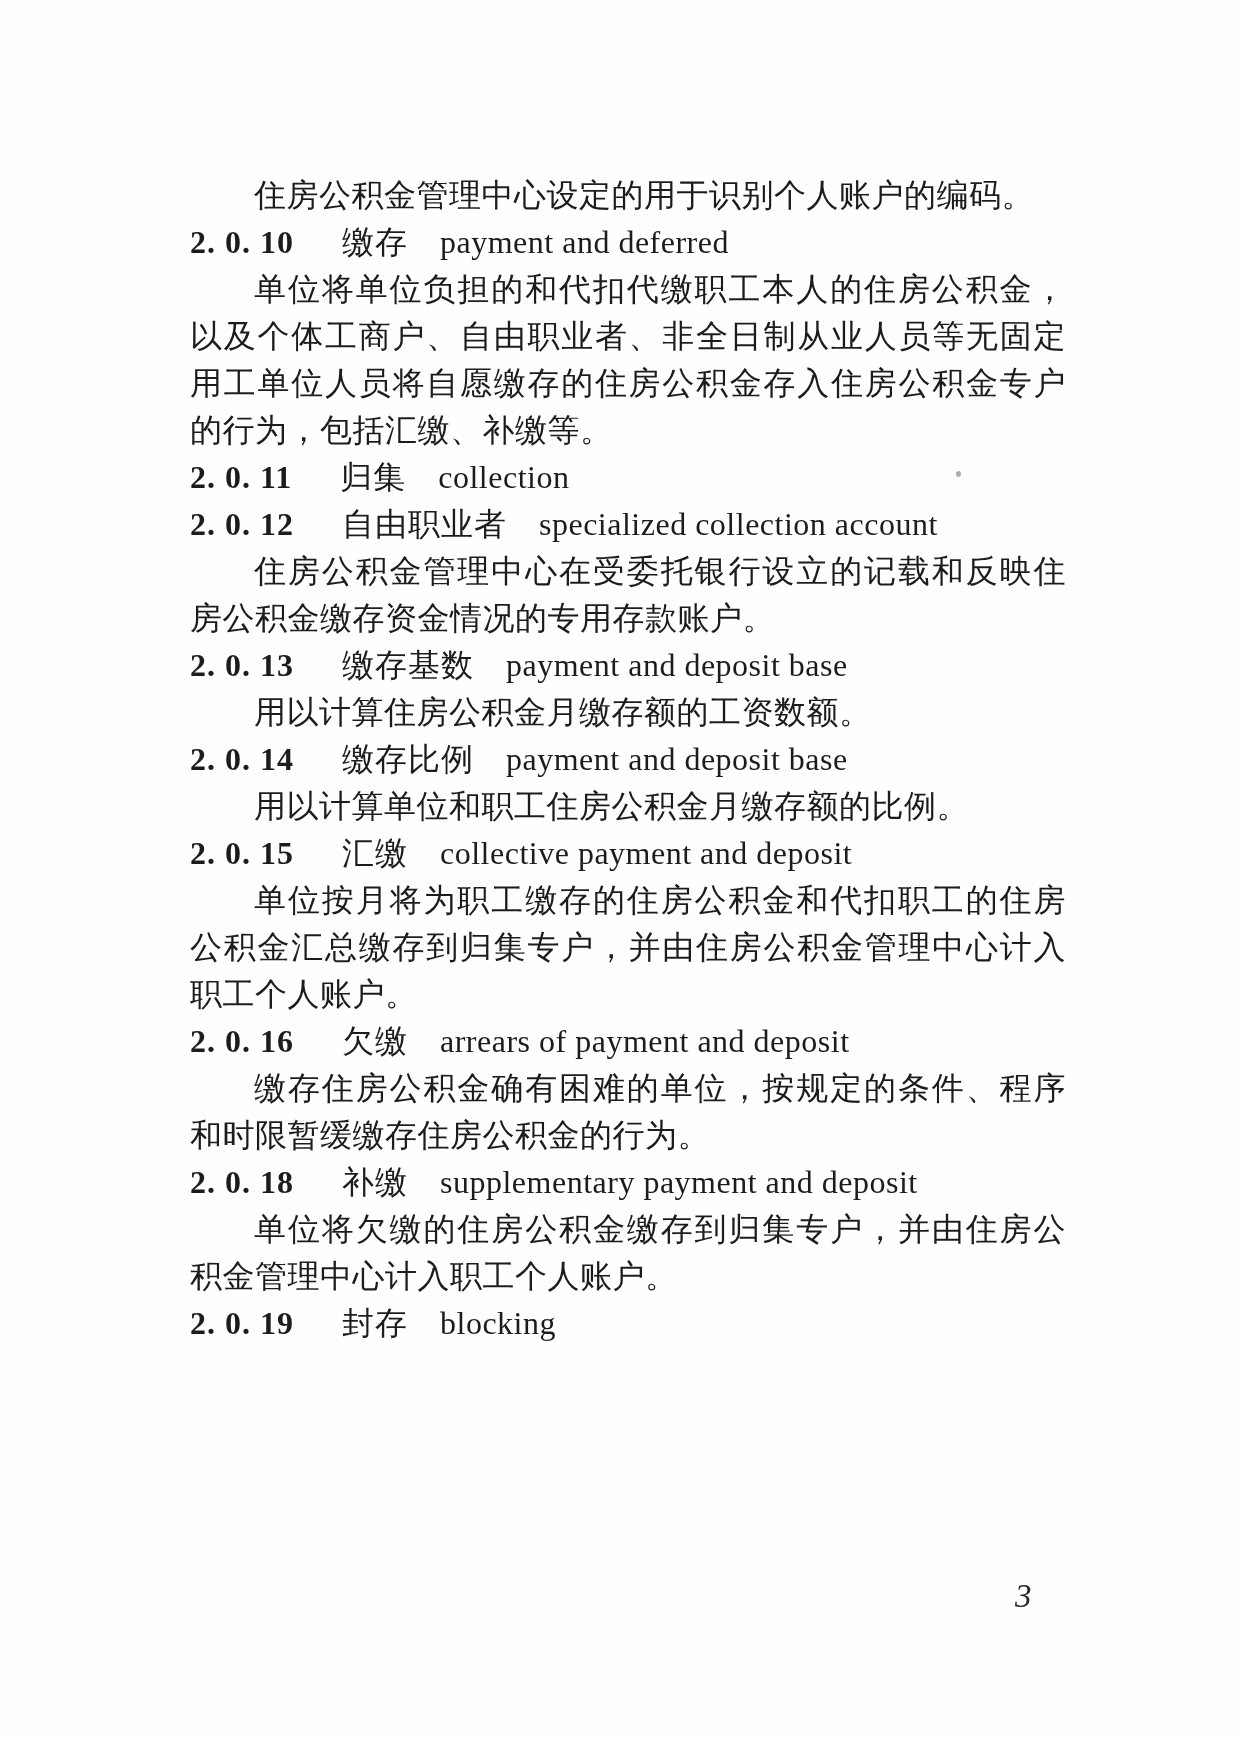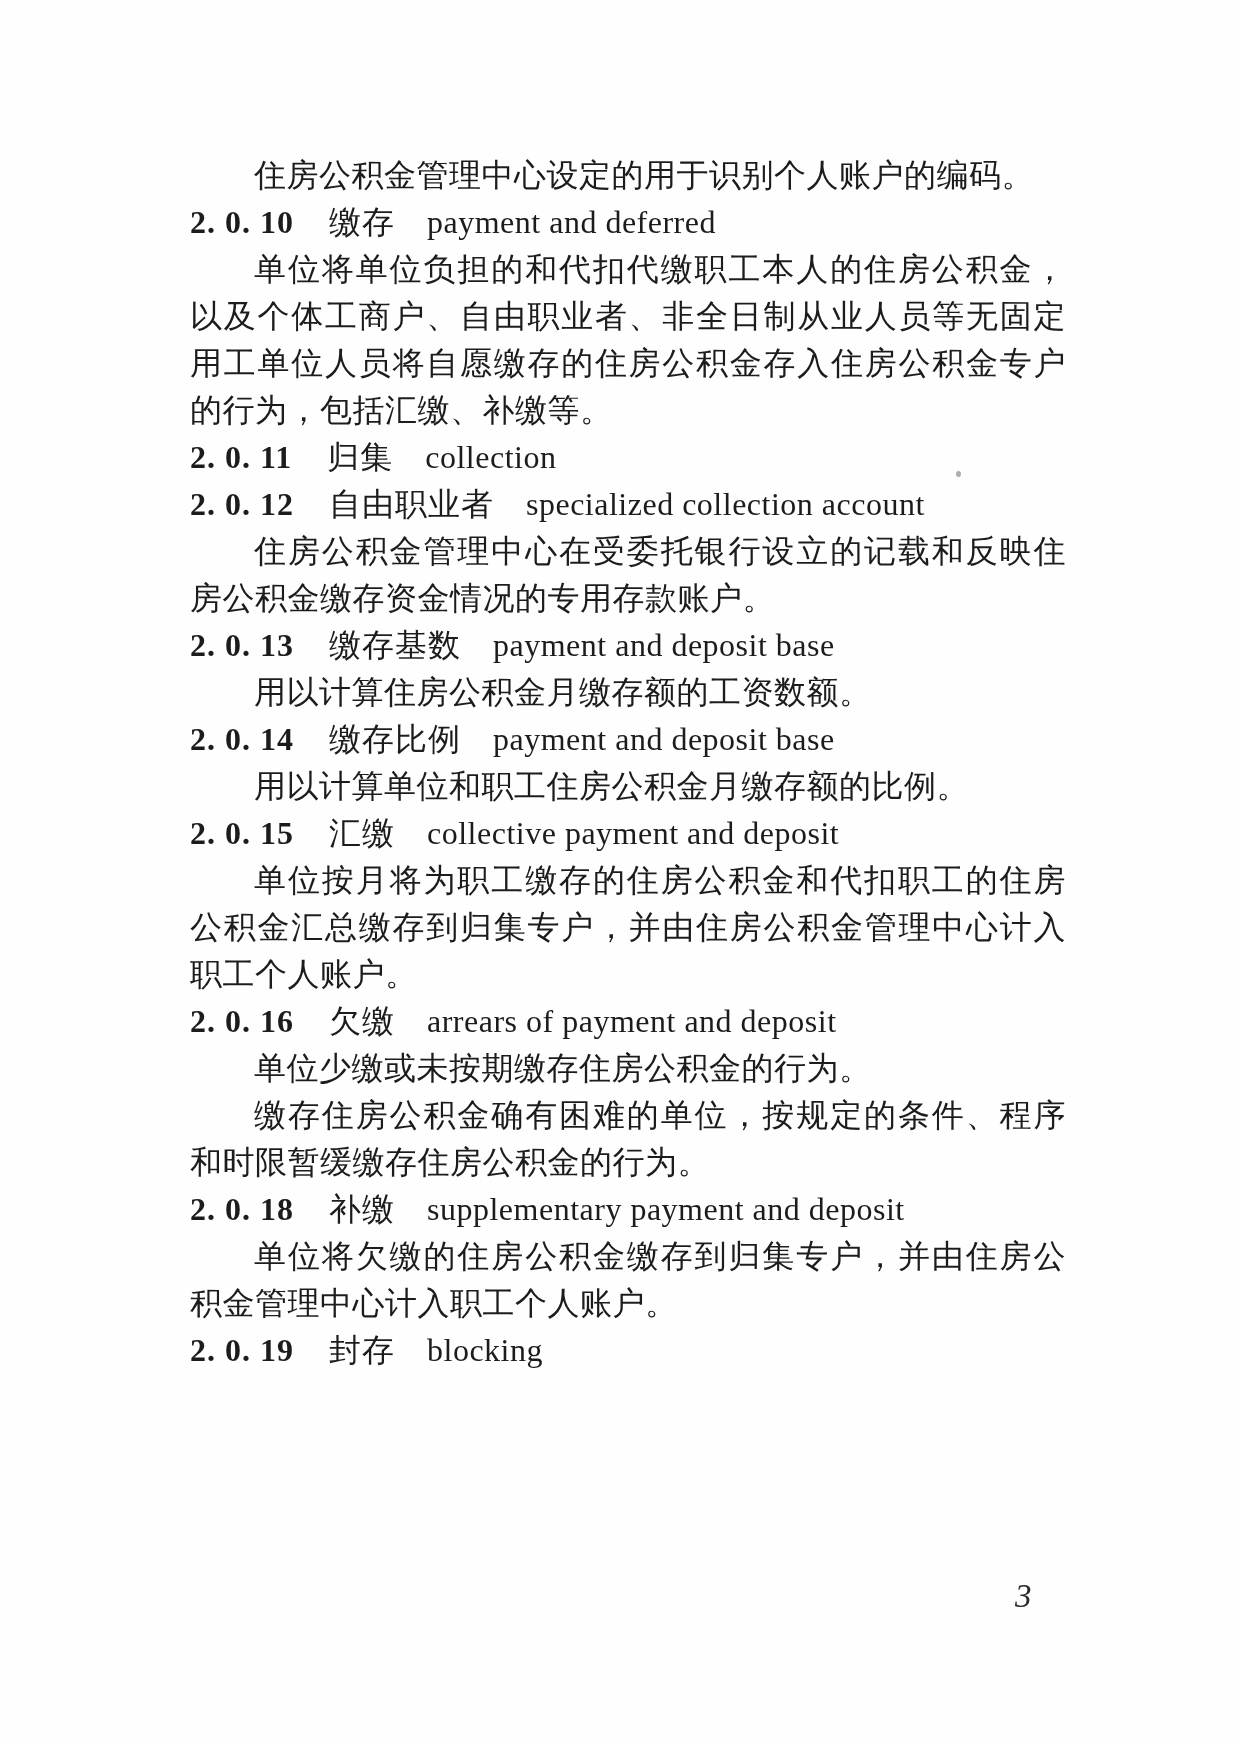--- a/index.html
+++ b/index.html
@@ -16,39 +16,39 @@
     overflow: hidden;
   }
   .page {
     position: absolute;
     inset: 0;
     background: #fefefe;
   }
   .content {
     position: absolute;
     left: 190px;
-    top: 152px;
+    top: 172px;
     width: 876px;
   }
   .content p {
     margin: 0;
     font-size: 32px;
     line-height: 47px;
   }
   .para {
     text-align: justify;
     text-indent: 2em;
     letter-spacing: 0.5px;
   }
   .heading {
     white-space: nowrap;
   }
   .num {
     font-weight: 700;
-    margin-right: 35px;
+    margin-right: 48px;
     letter-spacing: 1px;
   }
   .zh {
     margin-right: 32px;
     letter-spacing: 1px;
   }
   .en {
     letter-spacing: 0.5px;
   }
   .page-number {
@@ -117,21 +117,20 @@
     <p class="heading">
       <span class="num">2. 0. 15</span><span class="zh">汇缴</span><span class="en">collective payment and deposit</span>
     </p>
     <p class="para def">单位按月将为职工缴存的住房公积金和代扣职工的住房公积金汇总缴存到归集专户，并由住房公积金管理中心计入职工个人账户。</p>
   </div>
 
   <div class="entry">
     <p class="heading">
       <span class="num">2. 0. 16</span><span class="zh">欠缴</span><span class="en">arrears of payment and deposit</span>
     </p>
-    <p class="para def">单位少缴或未按期缴存住房公积金的行为。</p>
   </div>
 
   <div class="entry">
     <p class="para def">缴存住房公积金确有困难的单位，按规定的条件、程序和时限暂缓缴存住房公积金的行为。</p>
   </div>
 
   <div class="entry">
     <p class="heading">
       <span class="num">2. 0. 18</span><span class="zh">补缴</span><span class="en">supplementary payment and deposit</span>
     </p>

